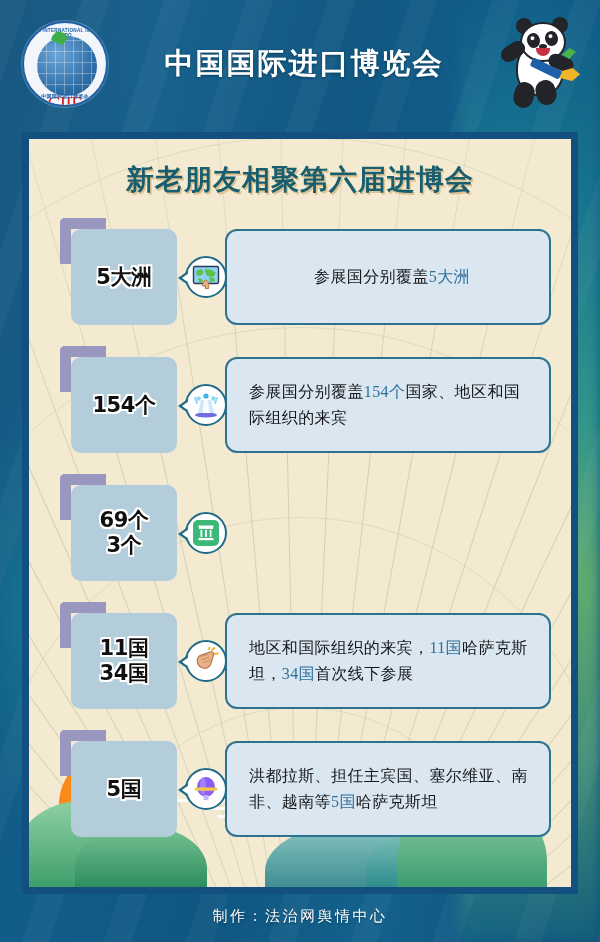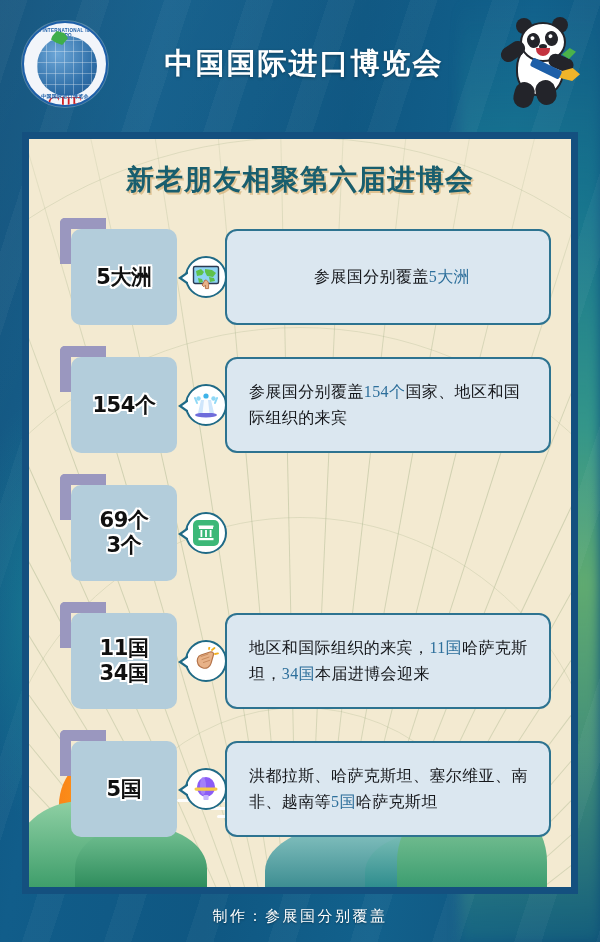--- a/index.html
+++ b/index.html
@@ -496,21 +496,21 @@
               <span class="icon-glyph"><svg viewBox="0 0 28 28" width="28" height="28">
         <path d="M20 3 l2.5 -2" stroke="#f2b01e" stroke-width="1.8" stroke-linecap="round"></path>
         <path d="M23 7 l3 -0.6" stroke="#f2b01e" stroke-width="1.8" stroke-linecap="round"></path>
         <path d="M17 2 l0.4 -2" stroke="#f2b01e" stroke-width="1.8" stroke-linecap="round"></path>
         <path d="M6 17 c-2 -4 0 -8 3 -9 l9 -3 c2.4 -0.8 4 0.8 3.4 3
                  l-2.4 8.4 c-1 3.6 -4.6 5.6 -8 4.6 -2.6 -0.8 -4.2 -2 -5 -4z" fill="#e8b288" stroke="#b5744a" stroke-width="1.2"></path>
         <path d="M9 9.5 l7 -2.4 M10 12.5 l7 -2.4 M11.4 15.5 l6.4 -2.2" stroke="#c98b5f" stroke-width="1" stroke-linecap="round"></path>
       </svg></span>
             </div>
             <div class="text-bubble">
-              <div class="bubble-text"><span>地区和国际组织的来宾，</span><span class="num">11国</span><span>哈萨克斯坦，</span><span class="num">34国</span><span>本届进博会迎来</span></div>
+              <div class="bubble-text"><span>地区和国际组织的来宾，</span><span class="num">11国</span><span>哈萨克斯坦，</span><span class="num">34国</span><span>首次线下参展</span></div>
             </div>
           </div>
           <div class="row">
             <div class="stat-wrap">
               <div class="bracket"></div>
               <div class="stat-box">
                 <div class="stat-text">
                   <div>5国</div>
                 </div>
               </div>
@@ -518,21 +518,21 @@
             <div class="icon-bubble">
               <span class="icon-glyph"><svg viewBox="0 0 28 28" width="28" height="28">
         <ellipse cx="14" cy="12" rx="9" ry="10" fill="#8b5cf6"></ellipse>
         <ellipse cx="11" cy="11" rx="3" ry="9" fill="#a98bf7" opacity=".8"></ellipse>
         <rect x="2.5" y="12.5" width="23" height="3.2" rx="1.6" fill="#f6c945"></rect>
         <rect x="11.4" y="20" width="5.2" height="5" rx="1" fill="#c4b5fd"></rect>
         <path d="M12.2 20 l1.8 -3 1.8 3z" fill="#8b5cf6"></path>
       </svg></span>
             </div>
             <div class="text-bubble">
-              <div class="bubble-text"><span>洪都拉斯、哈萨克斯坦、塞尔维亚、南非、越南等</span><span class="num">5国</span><span>哈萨克斯坦</span></div>
+              <div class="bubble-text"><span>洪都拉斯、担任主宾国、塞尔维亚、南非、越南等</span><span class="num">5国</span><span>哈萨克斯坦</span></div>
             </div>
           </div>
         </div>
     </div>
   </div>
 
-  <div id="footer">制作：参展国分别覆盖</div>
+  <div id="footer">制作：法治网舆情中心</div>
 </div>
 
 </body></html>

